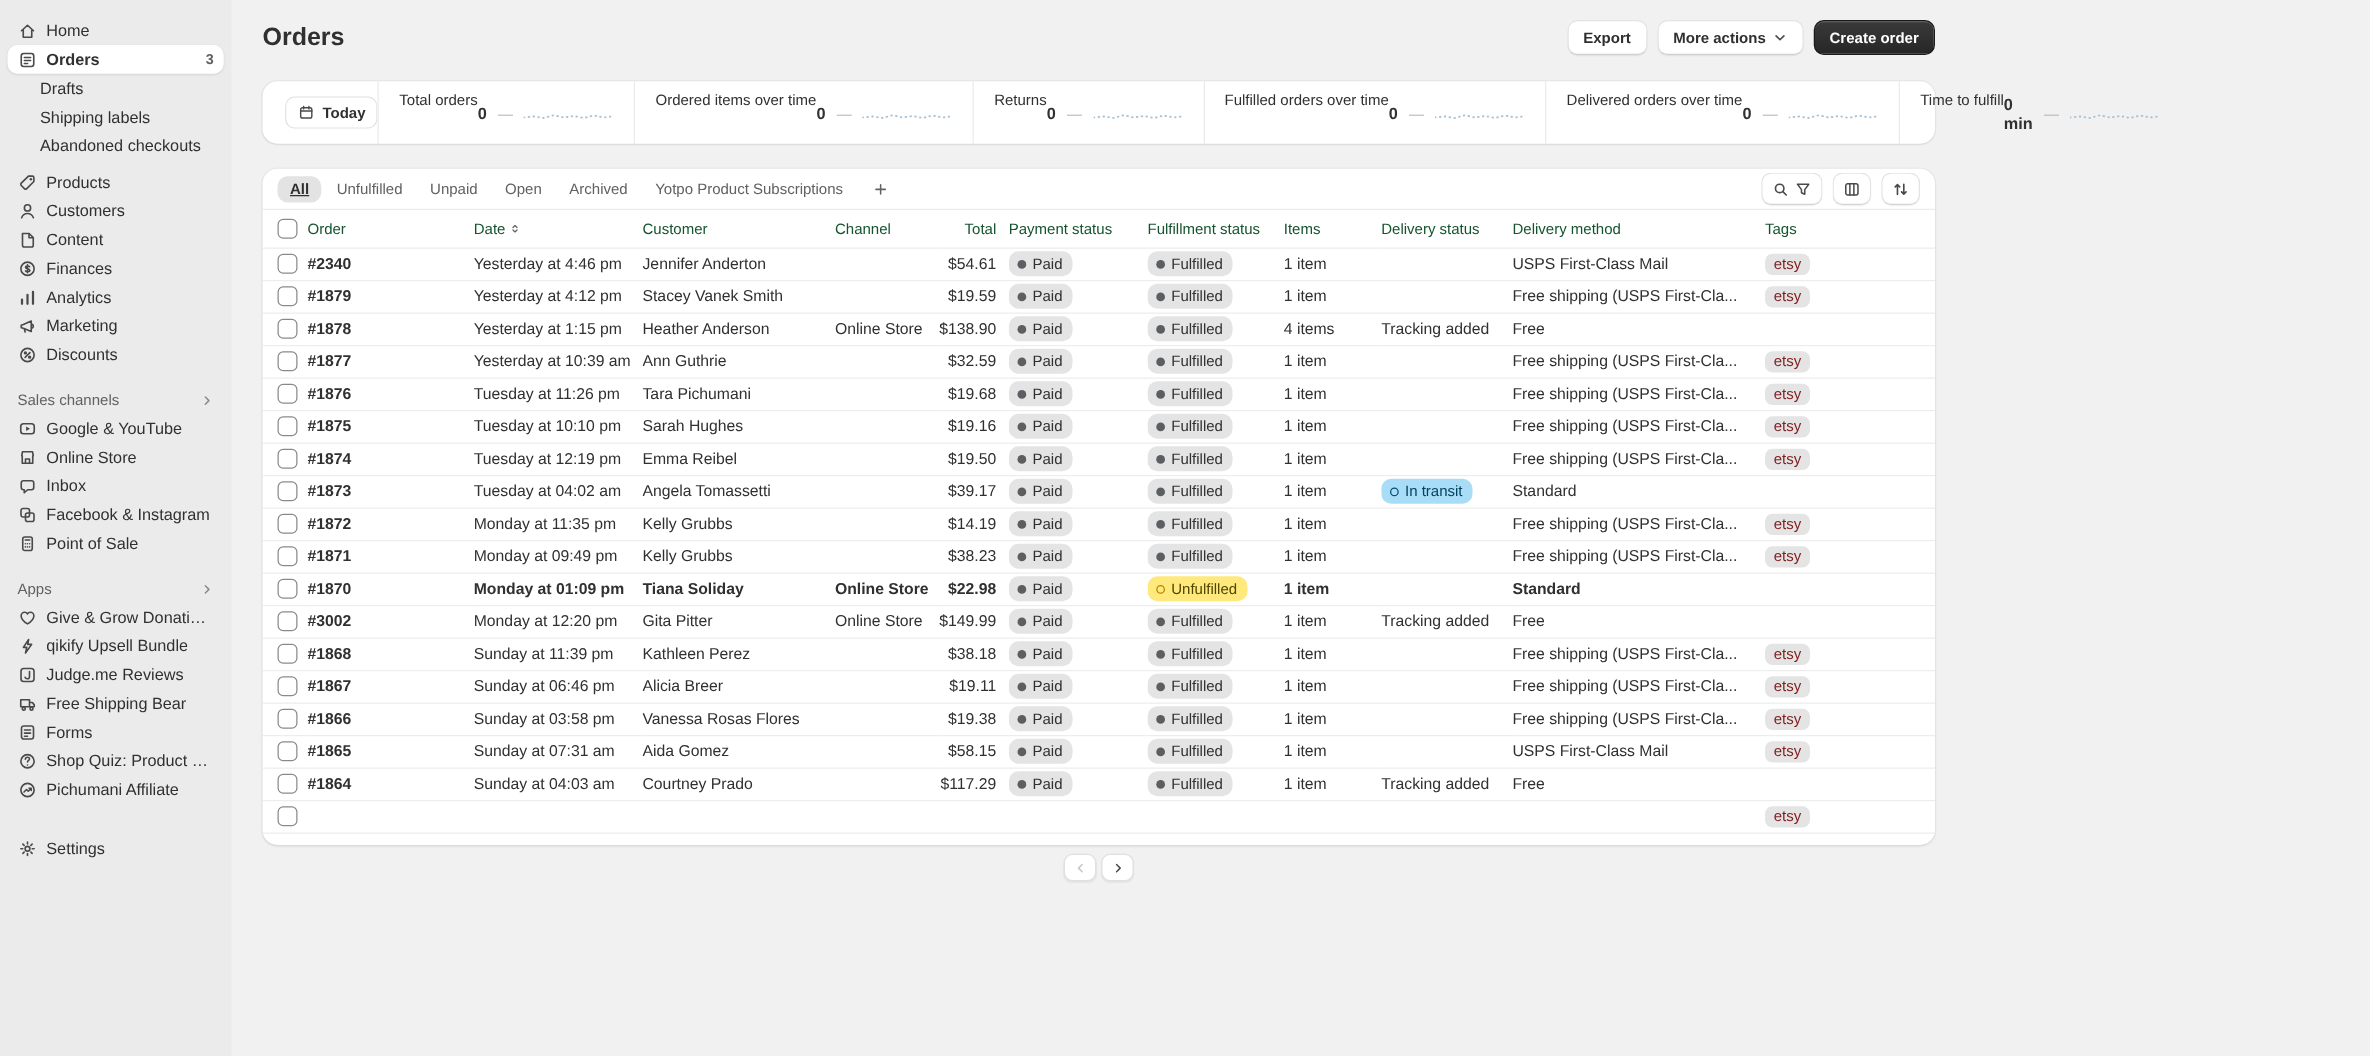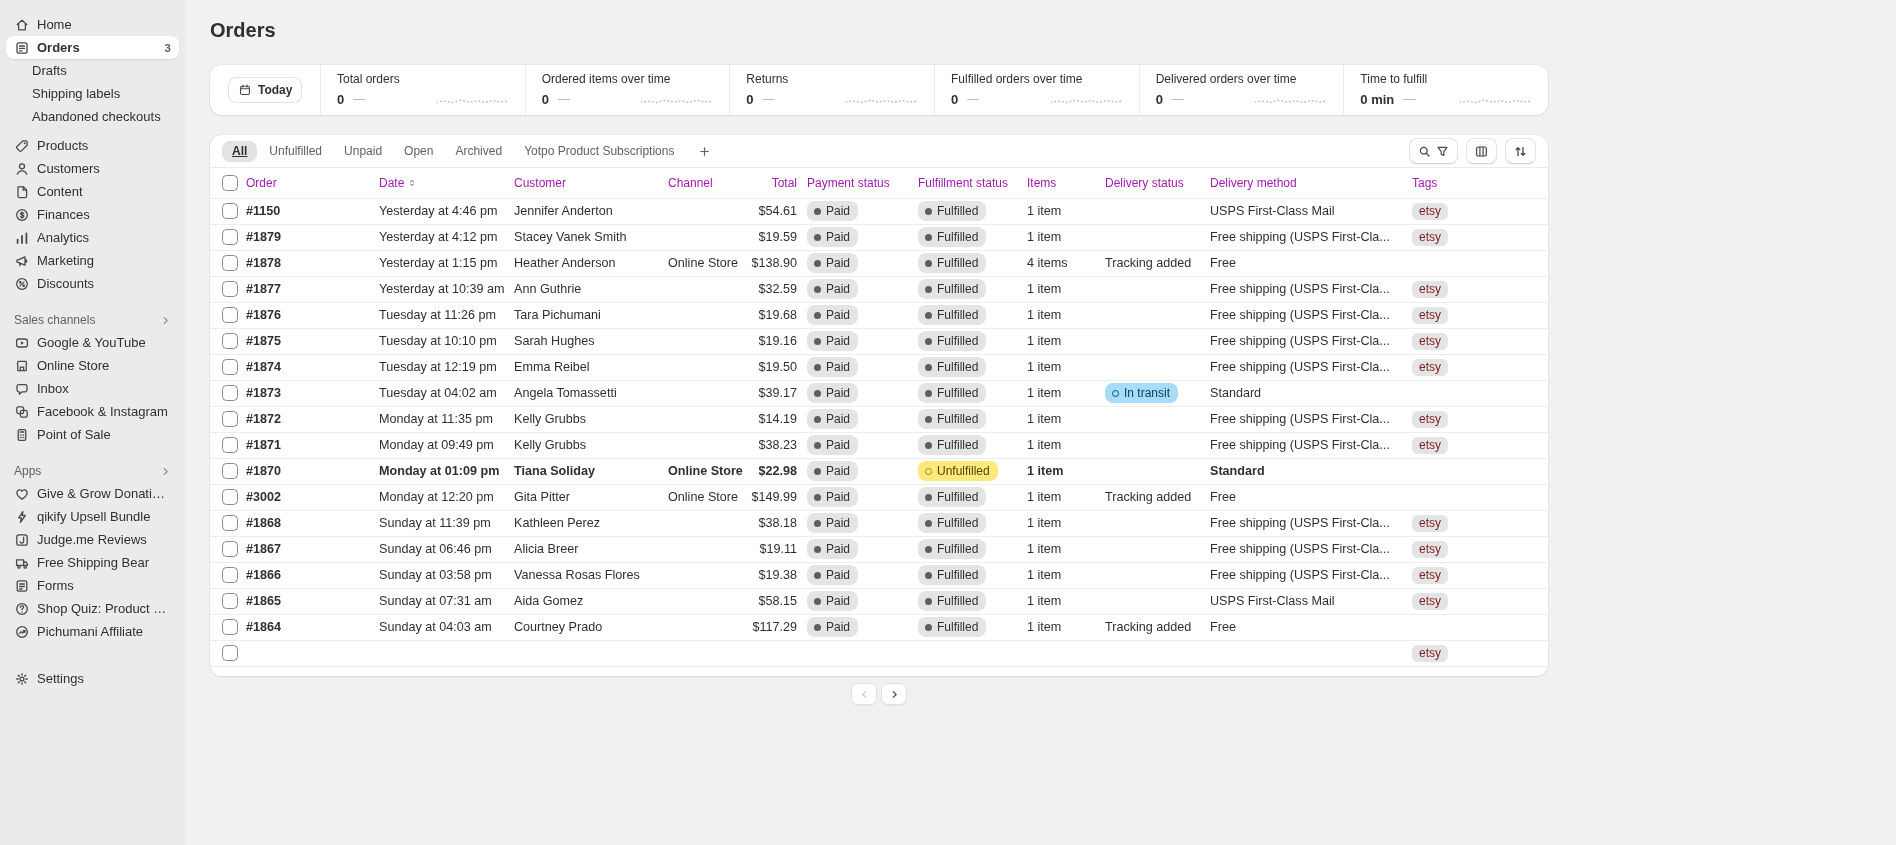--- a/index.html
+++ b/index.html
@@ -60,21 +60,21 @@
     display:flex; align-items:stretch;
   }
   .today-wrap { width:110px; display:flex; align-items:center; padding-left:18px; }
   .today-btn {
     display:inline-flex; align-items:center; gap:6px; height:26px; padding:0 10px;
     border-radius:8px; background:#fff; border:none; box-shadow:inset 0 0 0 1px #E3E3E3;
     font-size:12px; font-weight:700; color:#303030; cursor:pointer; font-family:"Liberation Sans",sans-serif;
   }
   .today-btn .icon { width:14px; height:14px; color:#4A4A4A; }
   .metrics-row { flex:1; display:flex; }
-  .metric { flex:1; border-left:1px solid #EBEBEB; padding:8px 16px 7px 16px; display:flex; flex-direction:column; justify-content:center; }
+  .metric { flex:1; border-left:1px solid #EBEBEB; padding:8px 16px 7px 16px; display:flex; flex-direction:row; justify-content:center; }
   .metric-label { font-size:12px; color:#303030; margin-bottom:3px; white-space:nowrap; }
   .metric-value-row { display:flex; align-items:center; gap:9px; }
   .metric-value { font-size:13px; font-weight:700; color:#303030; }
   .metric-dash { color:#B5B5B5; font-size:12px; }
   .spark-wrap { margin-left:auto; }
   svg.spark { width:72px; height:20px; display:block; }
   svg.spark polyline { fill:none; stroke:var(--spark-line,#A9C1D4); stroke-width:1.5; stroke-dasharray:.5 3.4; stroke-linecap:round; }
 
   
   .table-card {
@@ -92,21 +92,21 @@
   .add-view-btn .icon { width:13px; height:13px; }
   .table-toolbar { margin-left:auto; display:flex; gap:8px; }
   .tool-btn {
     height:26px; border-radius:8px; background:#fff; border:1px solid #E3E3E3; border-bottom-color:#D4D4D4;
     box-shadow:0 1px 0 rgba(26,26,26,.06); display:inline-flex; align-items:center; gap:3px; padding:0 7px;
     color:#4A4A4A; cursor:pointer;
   }
 
   table.orders { width:1338px; border-collapse:collapse; table-layout:fixed; }
   th, td { padding:0 10px 0 0; text-align:left; white-space:nowrap; overflow:hidden; }
-  thead th { height:30px; border-bottom:1px solid #EBEBEB; font-size:12px; font-weight:400; color:#a21caf; vertical-align:middle; }
+  thead th { height:30px; border-bottom:1px solid #EBEBEB; font-size:12px; font-weight:400; color:#14532d; vertical-align:middle; }
   thead th .hdr-inner { display:inline-flex; align-items:center; gap:3px; }
   thead th .sort-ind { color:#616161; }
   tbody td { height:26px; border-bottom:1px solid #EDEDED; font-size:12.6px; color:#303030; vertical-align:middle; }
   .cb-cell { padding-left:12px; }
   .checkbox { width:16px; height:16px; border:1.6px solid #8A8A8A; border-radius:4.5px; background:#fff; display:inline-block; vertical-align:middle; }
   td.order-cell { font-weight:700; }
   th.total-col, td.total-cell { text-align:right; padding-right:10px; }
   tr.unread td { font-weight:700; }
   .badge {
     display:inline-flex; align-items:center; gap:5px; height:20px; padding:0 8px 0 7px;
@@ -472,20 +472,34 @@
         </svg>
         <span class="side-label">Settings</span>
       </div>
     </nav>
 </aside>
 
 <div class="main">
 
   <div class="page-header">
     <h1 class="page-title">Orders</h1>
+    <div class="header-actions">
+      <button class="btn secondary">
+        <span>Export</span>
+      </button>
+      <button class="btn secondary">
+        <span>More actions</span>
+        <svg class="icon">
+            <use href="#chevron-down-icon"></use>
+          </svg>
+      </button>
+      <button class="btn primary">
+        <span>Create order</span>
+      </button>
+    </div>
   </div>
 
   <section class="metrics-card">
     <div class="today-wrap">
       <button class="today-btn">
         <svg class="icon">
             <use href="#calendar-icon"></use>
           </svg>
         <span>Today</span>
       </button>
@@ -655,21 +669,21 @@
                 <span>Delivery method</span>
               </span></th>
             <th><span class="hdr-inner">
                 <span>Tags</span>
               </span></th>
           </tr>
       </thead>
       <tbody>
           <tr class="">
             <td class="cb-cell"><span class="checkbox"></span></td>
-            <td class="order-cell">#1150</td>
+            <td class="order-cell">#2340</td>
             <td>Yesterday at 4:46 pm</td>
             <td>Jennifer Anderton</td>
             <td></td>
             <td class="total-cell">$54.61</td>
             <td><span class="badge">
                 <span class="dot"></span>
                 <span>Paid</span>
               </span></td>
             <td><span class="badge">
                 <span class="dot"></span>

